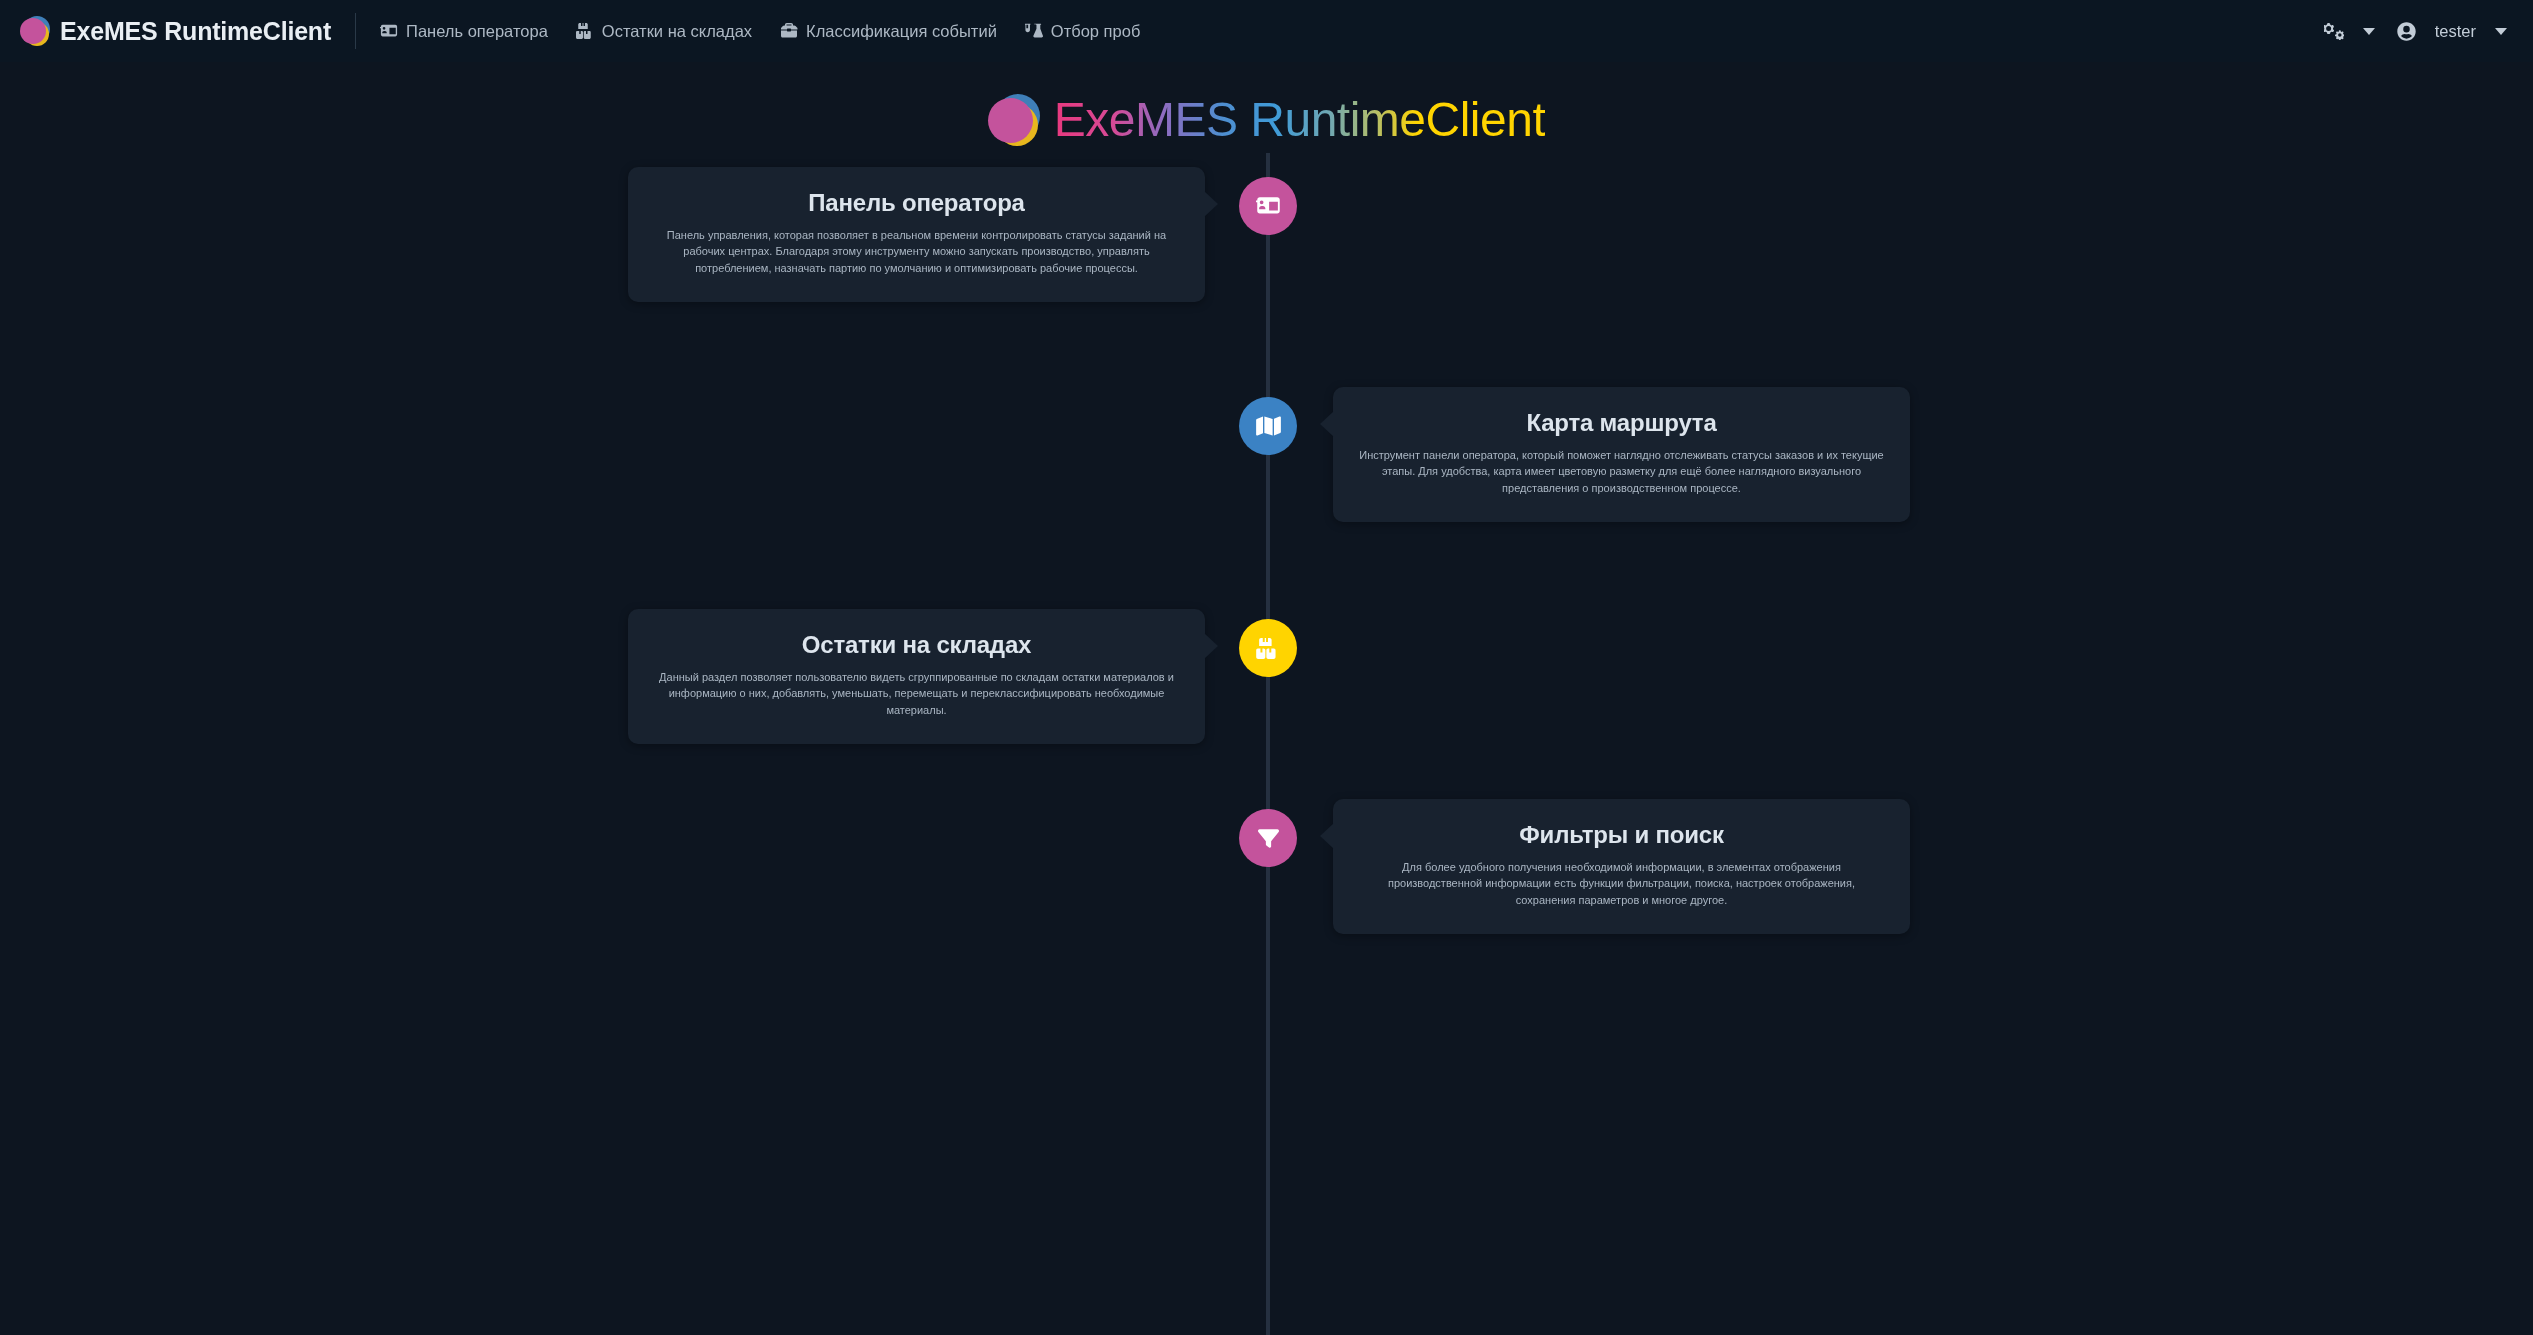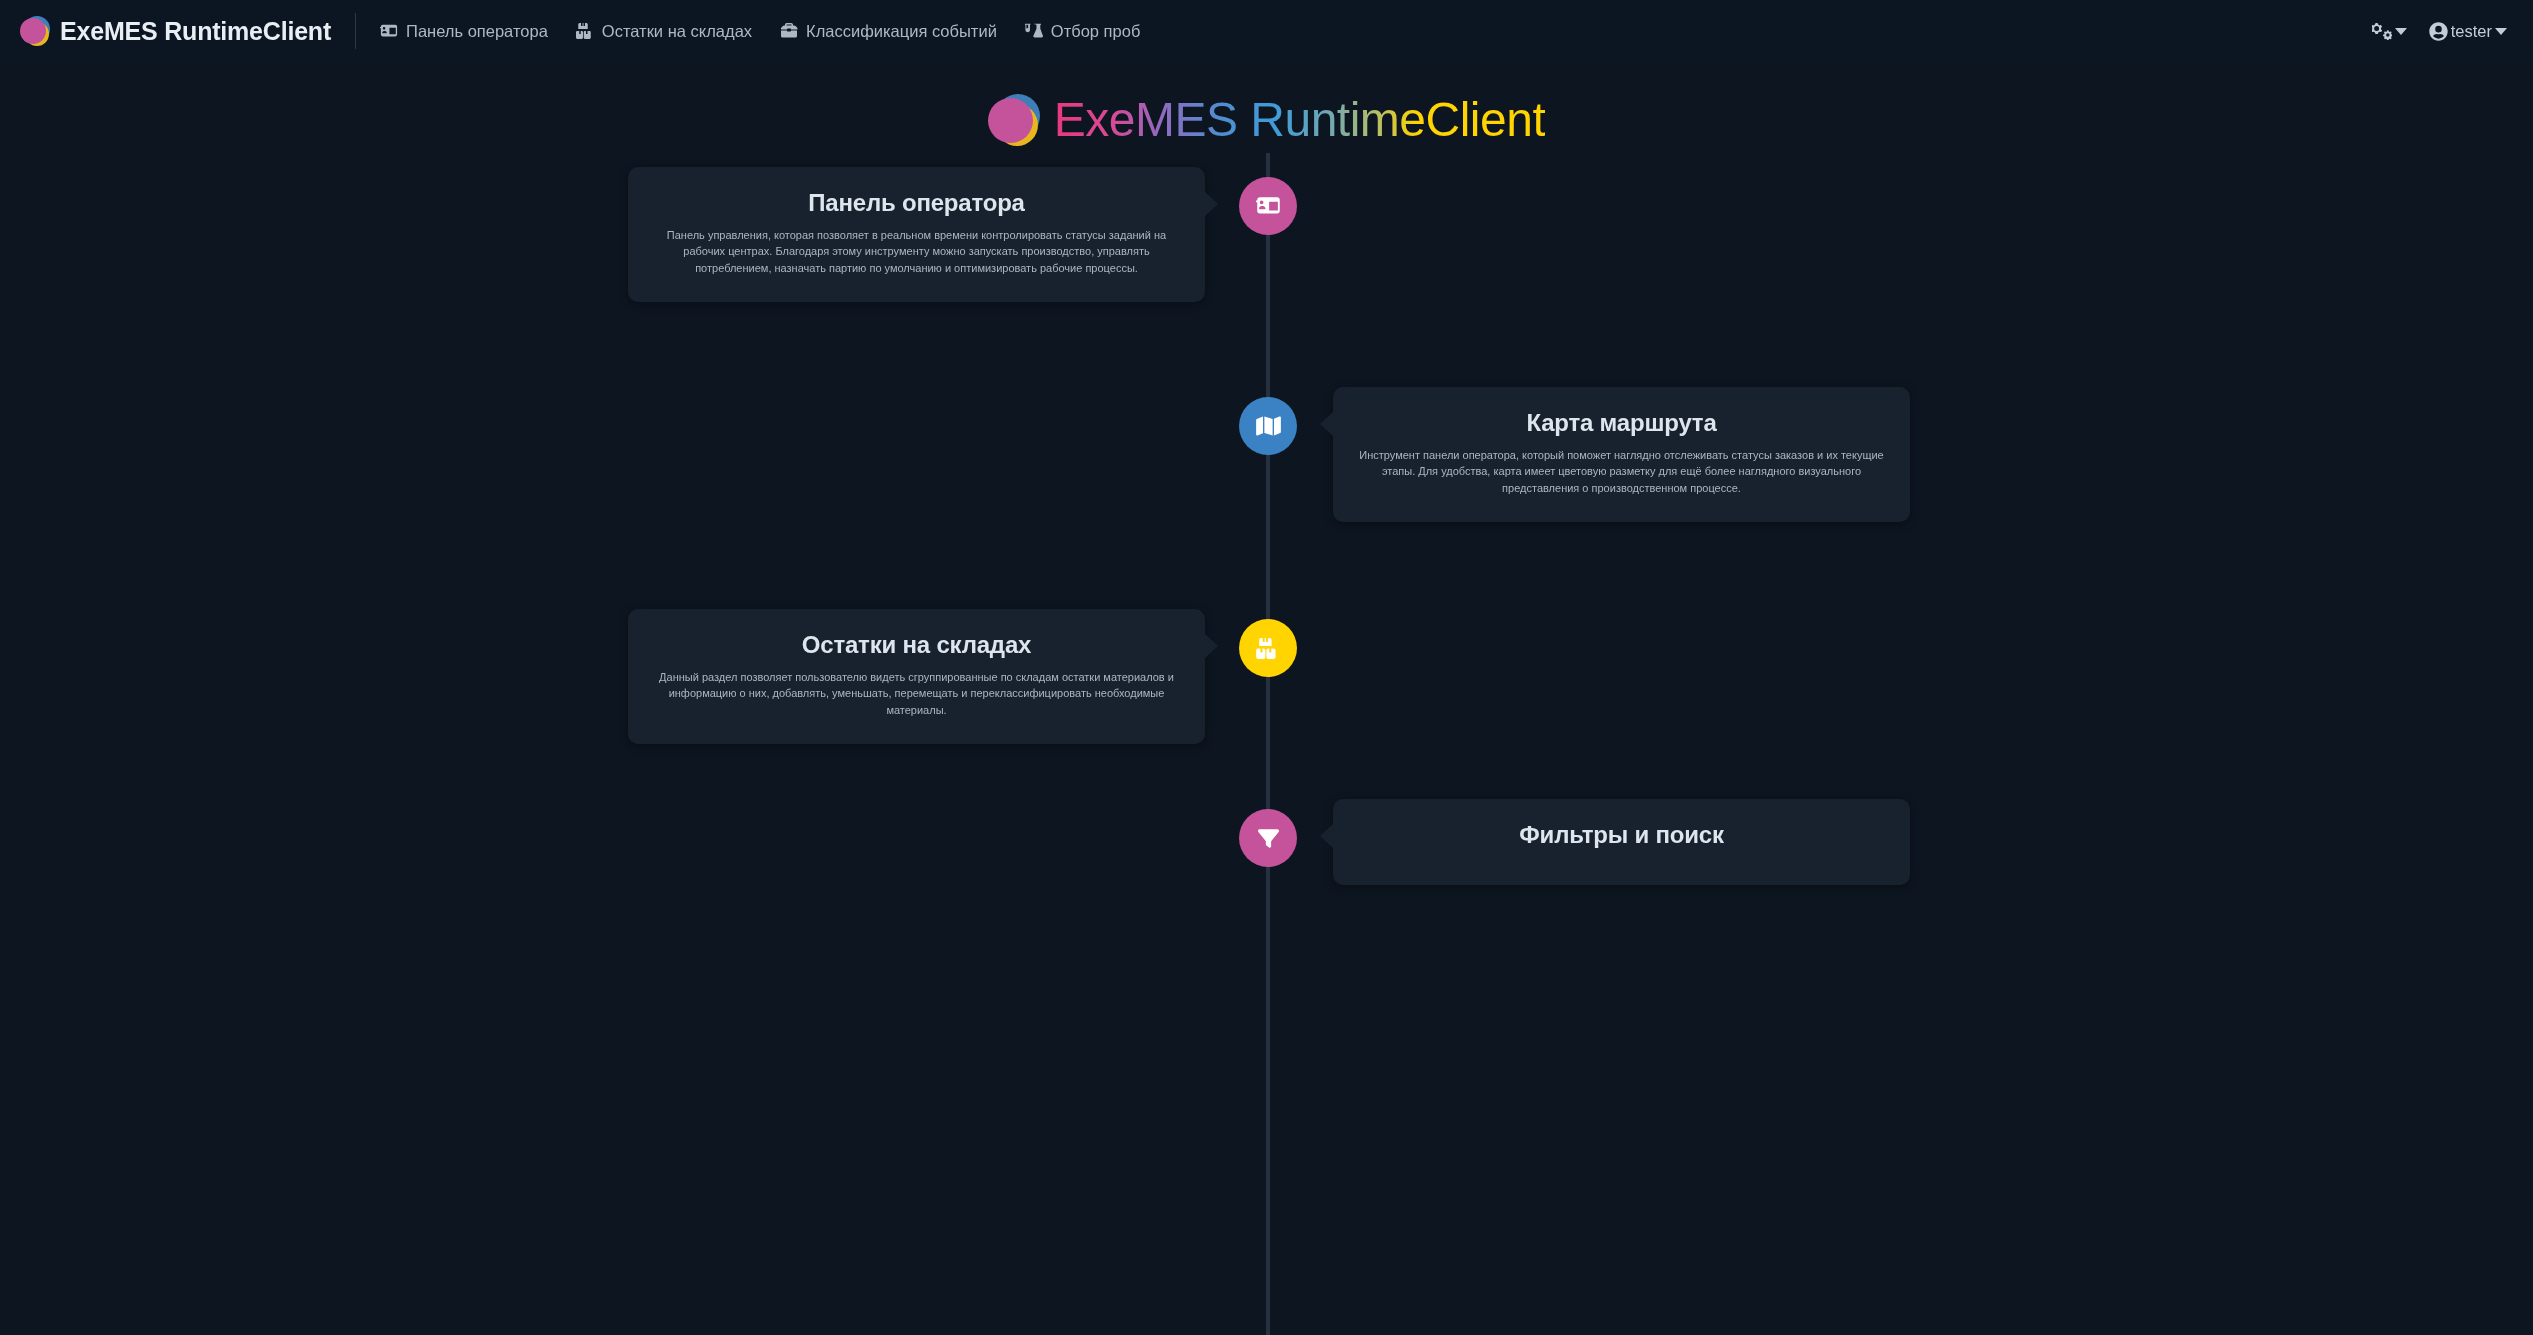--- a/index.html
+++ b/index.html
@@ -57,21 +57,21 @@
     cursor:pointer;white-space:nowrap;
     padding:4px 2px;
   }
   .nav-link svg{fill:#adb8c4;flex:0 0 auto;display:block;}
 
   .nav-right{
     margin-left:auto;
     display:flex;align-items:center;gap:22px;
     font-size:16.5px;color:#c2ccd7;
   }
-  .nav-right-item{display:flex;align-items:center;gap:3px;cursor:pointer;}
+  .nav-right-item{display:flex;align-items:center;gap:19px;cursor:pointer;}
   .nav-right-item svg{fill:#c2ccd7;display:block;}
   .caret{
     width:0;height:0;
     border-left:6px solid transparent;
     border-right:6px solid transparent;
     border-top:7px solid #c2ccd7;
     display:block;
   }
 
   
@@ -328,16 +328,17 @@
     <div class="tl-marker m-pink">
       <span>
         <svg width="23" height="21" viewBox="0 0 512 512">
             <path d="M3.9 54.9C10.5 40.9 24.5 32 40 32h432c15.5 0 29.5 8.9 36.1 22.9s4.6 30.5-5.2 42.5L320 320.9V448c0 12.1-6.8 23.2-17.7 28.6s-23.8 4.3-33.5-3l-64-48c-8.1-6-12.8-15.5-12.8-25.6V320.9L9 97.4C-.7 85.4-2.8 68.8 3.9 54.9z"></path>
           </svg>
       </span>
     </div>
     <div class="tl-card right">
       <span class="notch"></span>
       <div class="card-title">Фильтры и поиск</div>
+      <div class="card-text">Для более удобного получения необходимой информации, в элементах отображения производственной информации есть функции фильтрации, поиска, настроек отображения, сохранения параметров и многое другое.</div>
     </div>
   </div>
 
 </div>
 
 </body></html>

